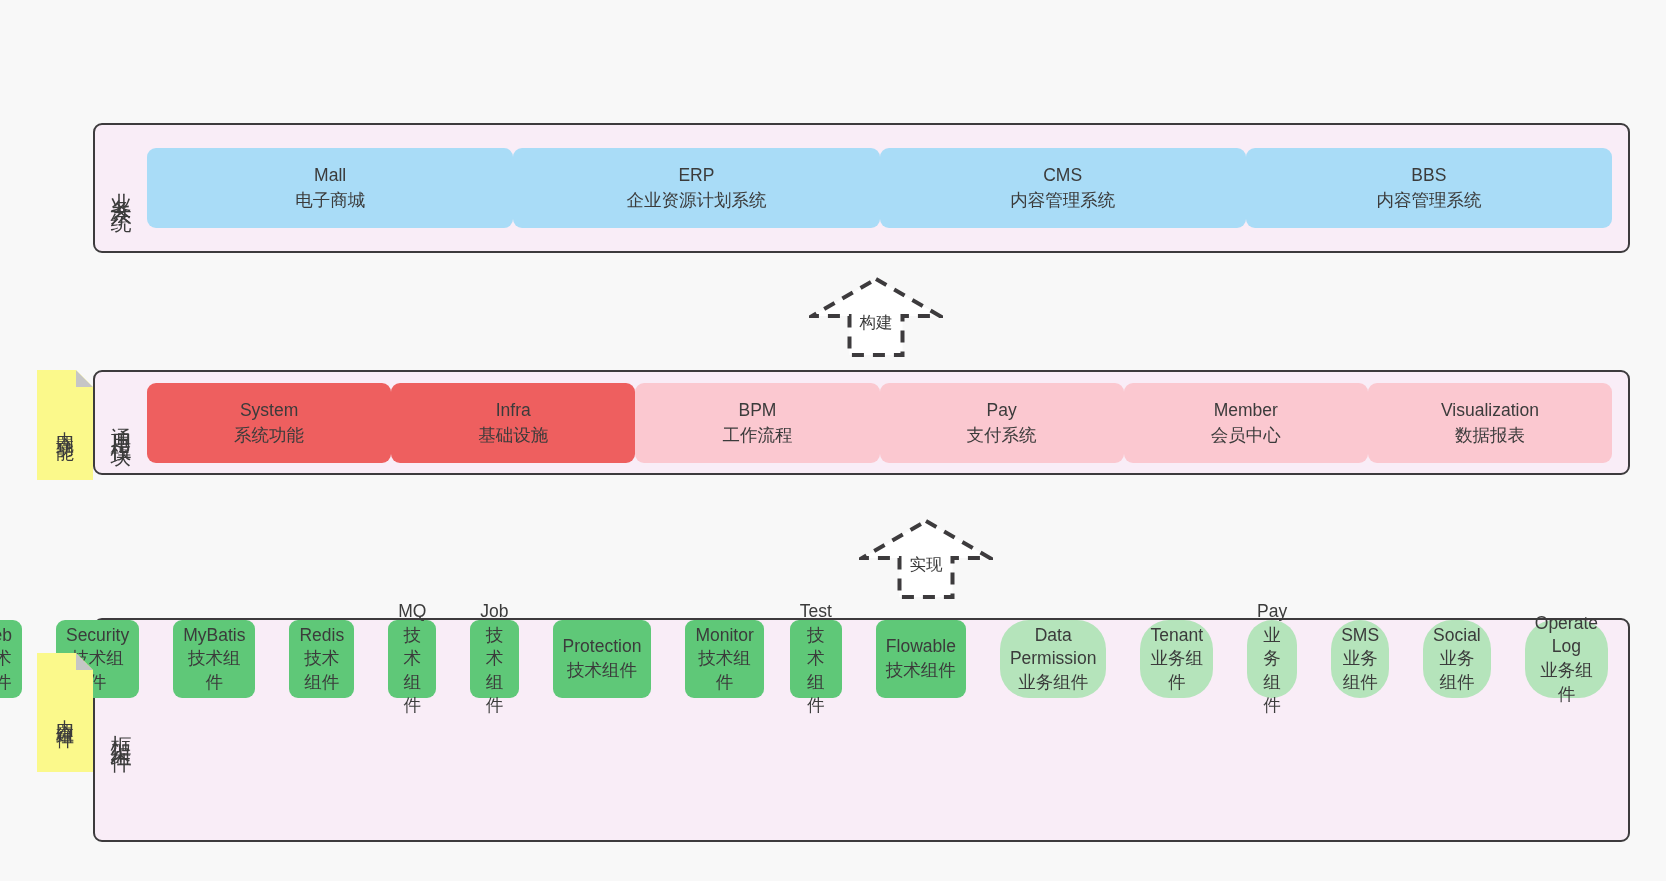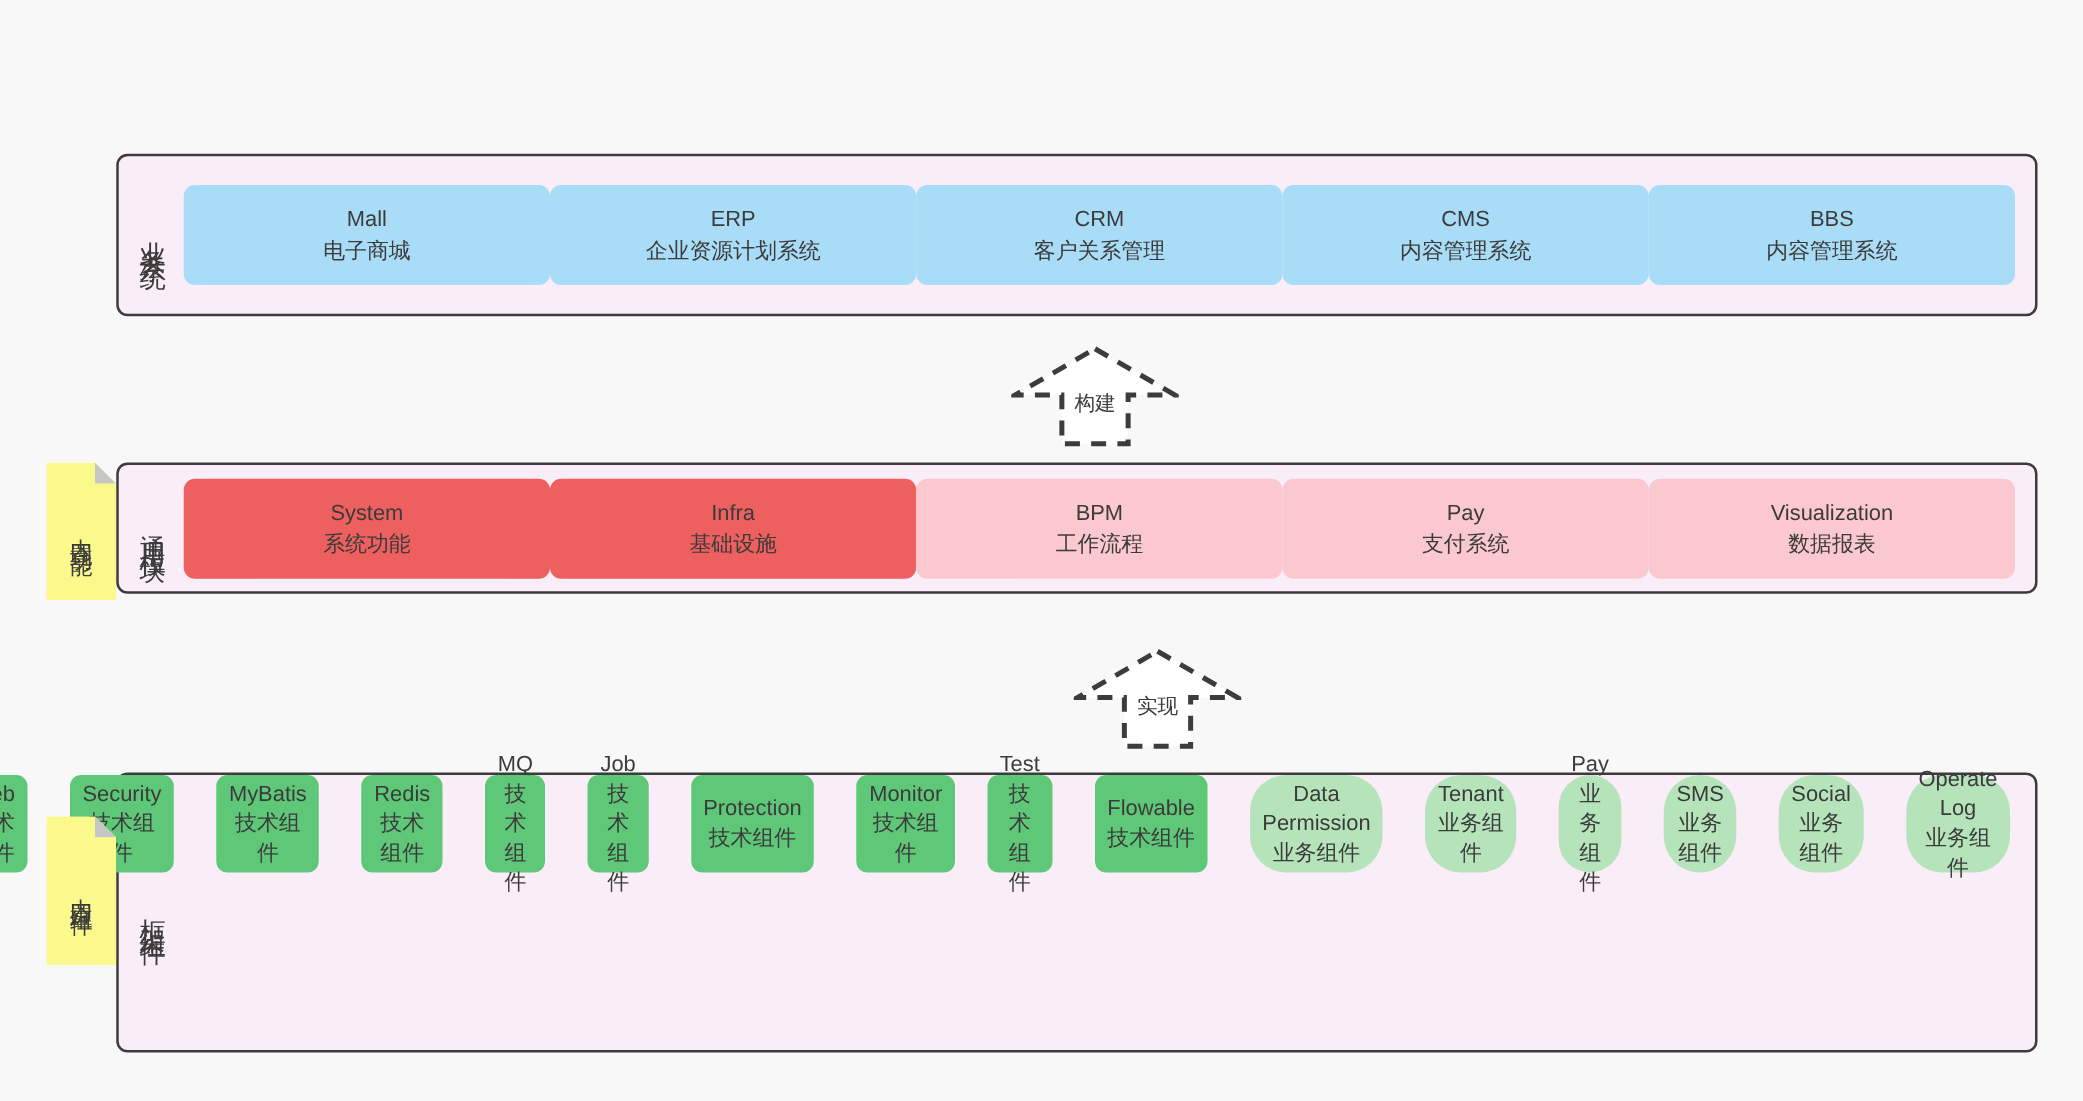--- a/index.html
+++ b/index.html
@@ -151,24 +151,20 @@
     <div class="band-boxes">
       <div class="box v-blue">
         <div>Mall</div>
         <div>电子商城</div>
       </div>
       <div class="box v-blue">
         <div>ERP</div>
         <div>企业资源计划系统</div>
       </div>
       <div class="box v-blue">
-        <div>CRM</div>
-        <div>客户关系管理</div>
-      </div>
-      <div class="box v-blue">
         <div>CMS</div>
         <div>内容管理系统</div>
       </div>
       <div class="box v-blue">
         <div>BBS</div>
         <div>内容管理系统</div>
       </div>
     </div>
   </section>
 
@@ -192,20 +188,24 @@
       </div>
       <div class="box v-pink">
         <div>BPM</div>
         <div>工作流程</div>
       </div>
       <div class="box v-pink">
         <div>Pay</div>
         <div>支付系统</div>
       </div>
       <div class="box v-pink">
+        <div>Member</div>
+        <div>会员中心</div>
+      </div>
+      <div class="box v-pink">
         <div>Visualization</div>
         <div>数据报表</div>
       </div>
     </div>
   </section>
 
   <div class="sticky sticky1">
     <span class="fold"></span>
     <span class="sticky-text">内置功能</span>
   </div>

